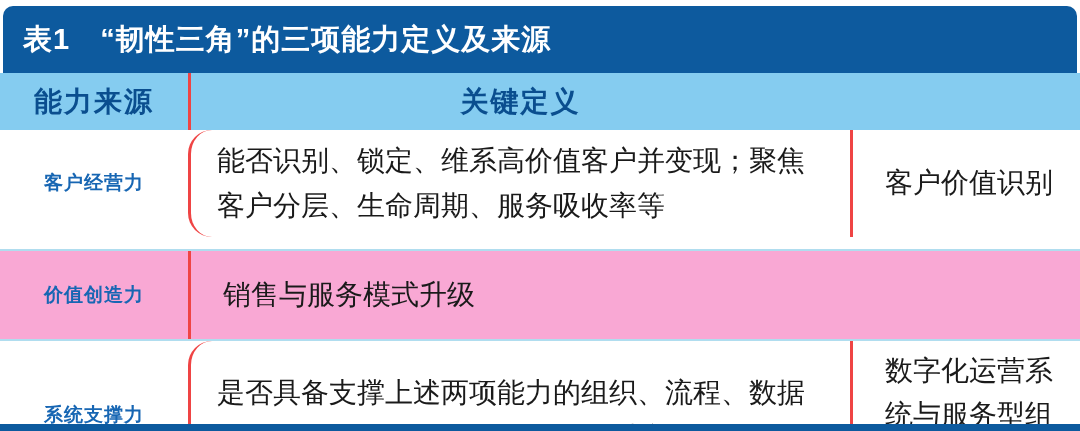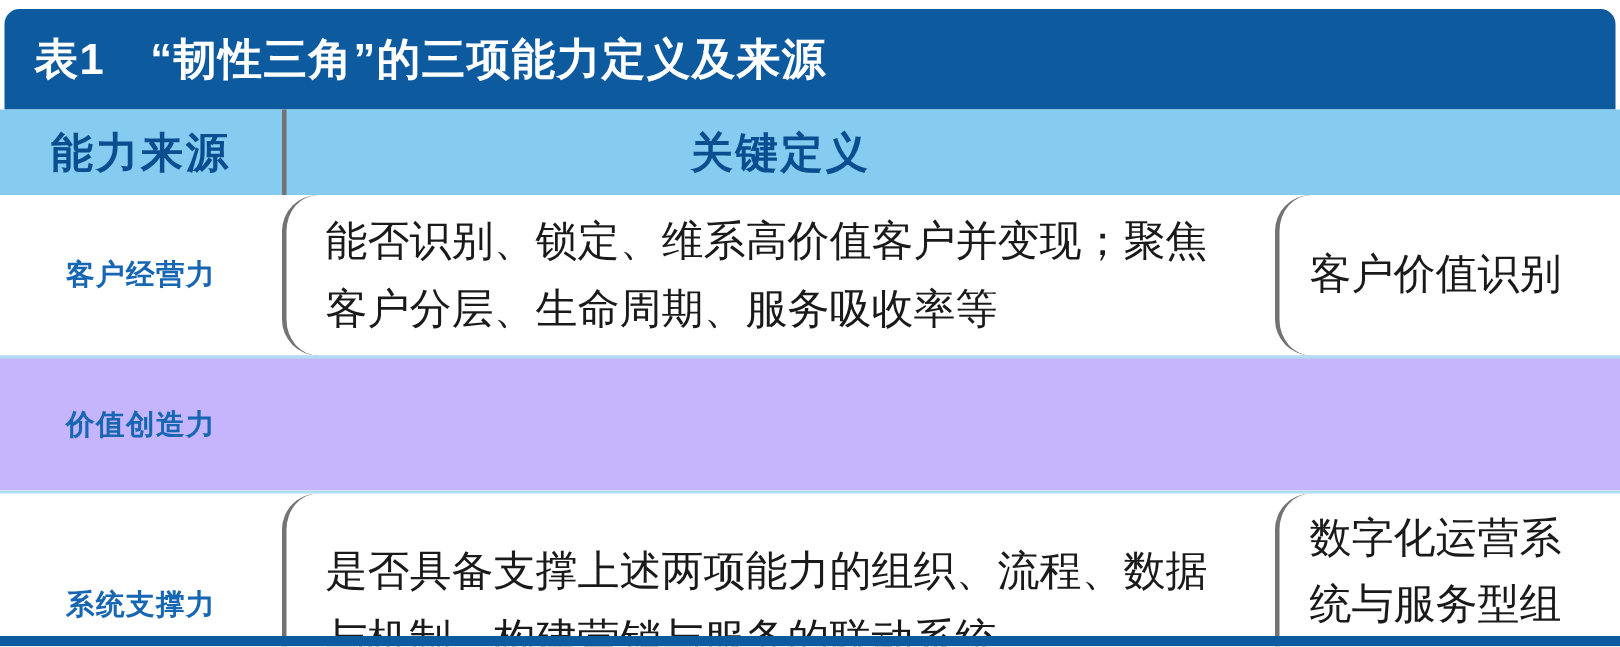--- a/index.html
+++ b/index.html
@@ -65,31 +65,30 @@
     letter-spacing: 1px;
   }
   .body-row .col2 {
     padding: 8px 26px 8px 26px;
     color: #1A1A1A;
     font-size: 28px;
     line-height: 1.62;
     border-radius: 24px;
   }
   .body-row .col3 {
-    padding: 8px 16px 8px 20px;
+    padding: 8px 16px 8px 32px;
     color: #1A1A1A;
     font-size: 28px;
     line-height: 1.58;
-    border-radius: 24px;
   }
   .col2, .col3 {
-    border-left: 3px solid #737373;
+    border-left: 3px solid #ef4444;
   }
   .row-1 { min-height: 96px; background: #ffffff; }
-  .row-2 { min-height: 90px; background: #c4b5fd; border-top: 2px solid #B0DDEF; }
+  .row-2 { min-height: 90px; background: #f9a8d4; border-top: 2px solid #B0DDEF; margin-top: 12px; }
   .row-3 { min-height: 116px; background: #ffffff; border-top: 2px solid #B0DDEF; }
   
   .bottom-bar {
     position: absolute;
     left: 0;
     bottom: 0;
     width: 1080px;
     height: 7px;
     background: #0D5A9E;
   }
@@ -109,20 +108,21 @@
   </div>
 
   <div class="grid body-row row-1">
     <div class="cell col1">客户经营力</div>
     <div class="cell col2">能否识别、锁定、维系高价值客户并变现；聚焦客户分层、生命周期、服务吸收率等</div>
     <div class="cell col3">客户价值识别</div>
   </div>
 
   <div class="grid body-row row-2">
     <div class="cell col1">价值创造力</div>
+    <div class="cell col3">销售与服务模式升级</div>
   </div>
 
   <div class="grid body-row row-3">
     <div class="cell col1">系统支撑力</div>
     <div class="cell col2">是否具备支撑上述两项能力的组织、流程、数据与机制，构建营销与服务的联动系统</div>
     <div class="cell col3">数字化运营系统与服务型组织</div>
   </div>
 
   <div class="bottom-bar"></div>
 

